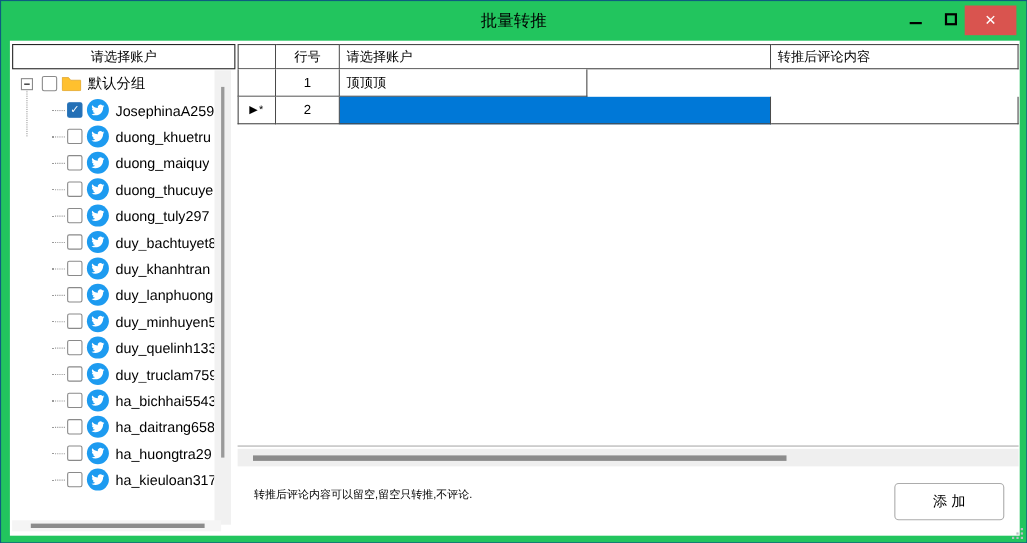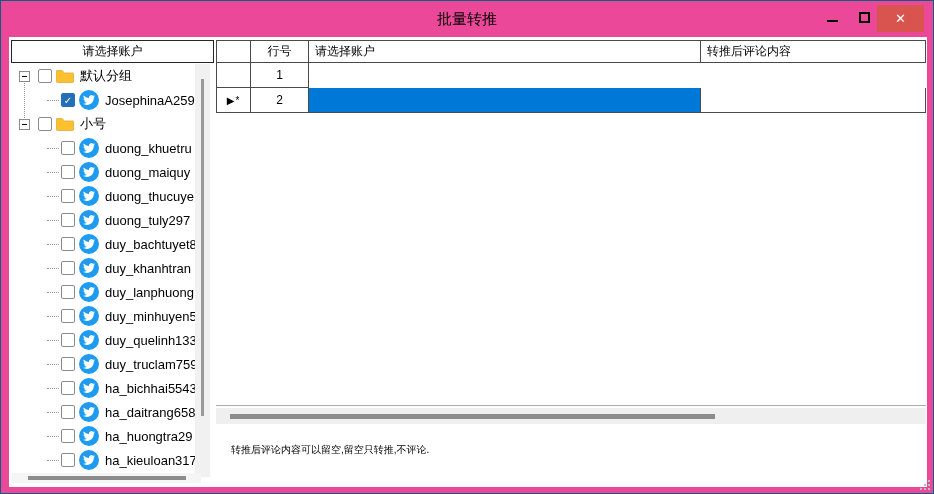--- a/index.html
+++ b/index.html
@@ -1,21 +1,21 @@
 <!DOCTYPE html>
 <html><head>
 <meta charset="utf-8">
 <style>
   * { margin:0; padding:0; box-sizing:border-box; }
   html,body { background:#555; }
   body { font-family:"Liberation Sans","DejaVu Sans",sans-serif; }
 
   .window {
     position:relative; width:934px; height:494px;
-    background:#ec4899; border:1px solid #0D5E80; overflow:hidden;
+    background:#22c55e; border:1px solid #0D5E80; overflow:hidden;
   }
 
   
   .titlebar { position:absolute; left:0; top:0; width:100%; height:36px; }
   .title {
     position:absolute; left:0; right:0; top:0; height:36px;
     display:flex; align-items:center; justify-content:center;
     font-size:15px; color:#000;
   }
   .btn-min { position:absolute; right:92px; top:11px; width:16px; height:14px; cursor:pointer; }
@@ -151,31 +151,20 @@
     <span class="node-icon twitter-icon">
       <span class="tw-circle">
               <svg viewBox="0 0 24 24">
                 <path d="M23.953 4.57a10 10 0 0 1-2.825.775 4.958 4.958 0 0 0 2.163-2.723c-.951.555-2.005.959-3.127 1.184a4.92 4.92 0 0 0-8.384 4.482C7.69 8.095 4.067 6.13 1.64 3.162a4.822 4.822 0 0 0-.666 2.475c0 1.71.87 3.213 2.188 4.096a4.904 4.904 0 0 1-2.228-.616v.06a4.923 4.923 0 0 0 3.946 4.827 4.996 4.996 0 0 1-2.212.085 4.936 4.936 0 0 0 4.604 3.417 9.867 9.867 0 0 1-6.102 2.105c-.39 0-.779-.023-1.17-.067a13.995 13.995 0 0 0 7.557 2.209c9.053 0 13.998-7.496 13.998-13.985 0-.21 0-.42-.015-.63a9.935 9.935 0 0 0 2.46-2.548z"></path>
               </svg>
             </span>
     </span>
     <span class="tree-label">JosephinaA259</span>
   </div>
 
-  <div class="tree-row group">
-    <span class="expand-box"></span>
-    <span class="checkbox"></span>
-    <span class="node-icon folder-icon">
-      <svg width="18" height="14" viewBox="0 0 18 14">
-              <path d="M0.5 1.5 h5.8 l2 2.4 h8.7 a0.5 0.5 0 0 1 0.5 0.5 v8.1 a1 1 0 0 1 -1 1 h-15 a1 1 0 0 1 -1 -1 z" fill="#FFC02E" stroke="#D79B24" stroke-width="0.6"></path>
-            </svg>
-    </span>
-
-    <span class="tree-label">小号</span>
-  </div>
 
   <div class="tree-row child">
 
     <span class="checkbox"></span>
 
     <span class="node-icon twitter-icon">
       <span class="tw-circle">
               <svg viewBox="0 0 24 24">
                 <path d="M23.953 4.57a10 10 0 0 1-2.825.775 4.958 4.958 0 0 0 2.163-2.723c-.951.555-2.005.959-3.127 1.184a4.92 4.92 0 0 0-8.384 4.482C7.69 8.095 4.067 6.13 1.64 3.162a4.822 4.822 0 0 0-.666 2.475c0 1.71.87 3.213 2.188 4.096a4.904 4.904 0 0 1-2.228-.616v.06a4.923 4.923 0 0 0 3.946 4.827 4.996 4.996 0 0 1-2.212.085 4.936 4.936 0 0 0 4.604 3.417 9.867 9.867 0 0 1-6.102 2.105c-.39 0-.779-.023-1.17-.067a13.995 13.995 0 0 0 7.557 2.209c9.053 0 13.998-7.496 13.998-13.985 0-.21 0-.42-.015-.63a9.935 9.935 0 0 0 2.46-2.548z"></path>
               </svg>
@@ -380,36 +369,38 @@
         <div class="g-cell c-no">行号</div>
         <div class="g-cell c-url">请选择账户</div>
         <div class="g-cell c-com">转推后评论内容</div>
       </div>
       <div id="grid-rows">
   <div class="g-row datarow">
     <div class="g-cell c-ind">
               <span class="row-indicator"></span>
             </div>
     <div class="g-cell c-no">1</div>
+    <div class="g-cell c-com">顶顶顶</div>
   </div>
 
   <div class="g-row datarow">
     <div class="g-cell c-ind">
               <span class="row-indicator">▶*</span>
             </div>
     <div class="g-cell c-no">2</div>
     <div class="g-cell c-url selected"></div>
     <div class="g-cell c-com"></div>
   </div>
 </div>
     </div>
 
     <div class="grid-hscroll">
       <div class="thumb"></div>
     </div>
 
     <div class="hint">转推后评论内容可以留空,留空只转推,不评论.</div>
+    <button class="add-btn">添 加</button>
   </div>
 
   <div class="size-grip">
       <i></i>
     </div>
 </div>
 
 </body></html>

